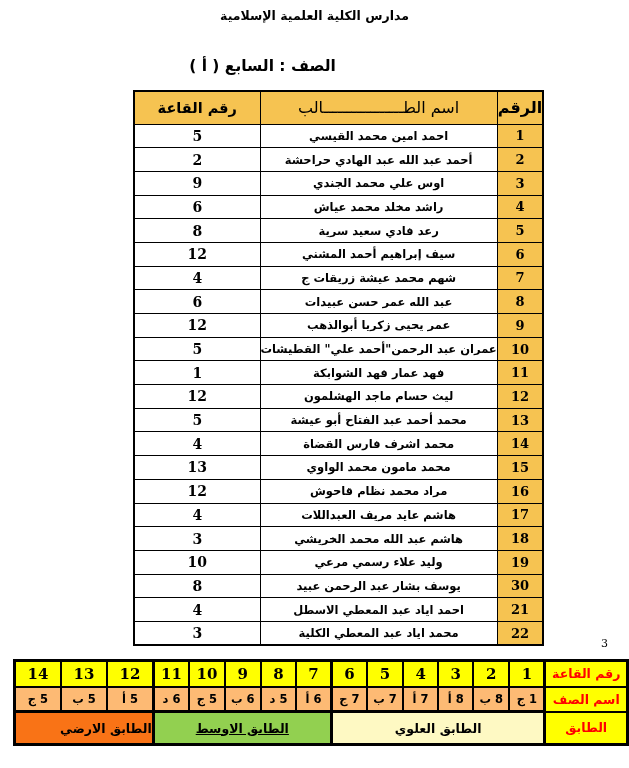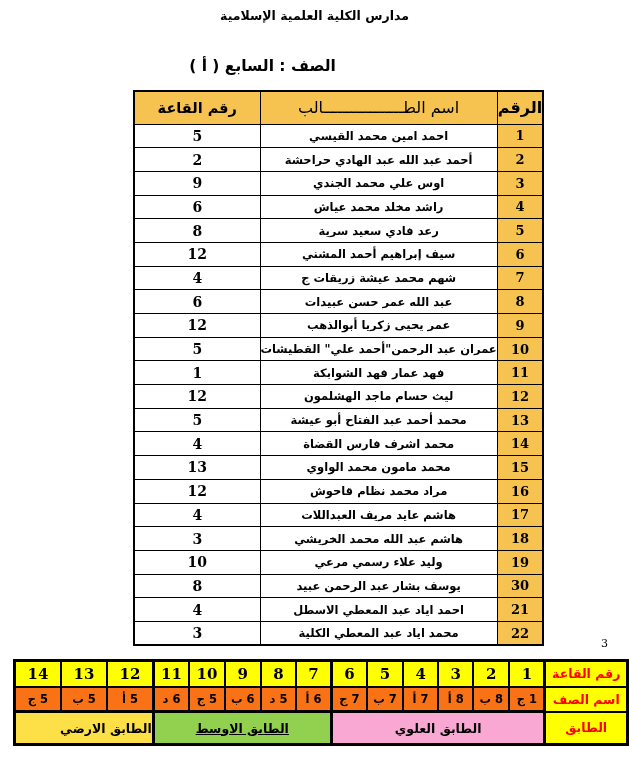--- a/index.html
+++ b/index.html
@@ -74,21 +74,21 @@
   .rooms tr.r3 { height: 33px; }
   .rooms .lbl {
     width: 84px; background: var(--yellow);
     color: var(--label_red); font-weight: bold; font-size: 12.5px;
     border-left-width: 3px;
   }
   .rooms .num {
     width: 37.4px; background: var(--yellow);
     font-family: "DejaVu Serif", serif; font-weight: bold; font-size: 15px;
   }
-  .rooms .cls { background: #f97316; font-weight: bold; font-size: 11.5px; }
+  .rooms .cls { background: #fdba74; font-weight: bold; font-size: 11.5px; }
   .rooms .sec { border-left-width: 3px; }
   .rooms .flr { font-weight: bold; font-size: 12.5px; border-width: 3px; }
 </style>
 </head>
 <body>
 
 <div class="doc-header">
   <div>مدارس الكلية العلمية الإسلامية</div>
 </div>
 
@@ -247,18 +247,18 @@
     <td class="cls">5 د</td>
     <td class="cls">6 ب</td>
     <td class="cls">5 ج</td>
     <td class="cls sec">6 د</td>
     <td class="cls">5 أ</td>
     <td class="cls">5 ب</td>
     <td class="cls">5 ج</td>
   </tr>
   <tr class="r3">
     <td class="lbl">الطابق</td>
-    <td class="flr" colspan="6" style="background-color: #f9a8d4;">الطابق العلوي</td>
+    <td class="flr" colspan="6" style="background-color: #fef9c3;">الطابق العلوي</td>
     <td class="flr" colspan="5" style="background-color: rgb(146, 208, 80); text-decoration: underline;">الطابق الاوسط</td>
-    <td class="flr" colspan="3" style="background-color: #fde047; padding-left: 44px;">الطابق الارضي</td>
+    <td class="flr" colspan="3" style="background-color: #f97316; padding-left: 44px;">الطابق الارضي</td>
   </tr>
 </tbody>
   </table>
 
 </body></html>

